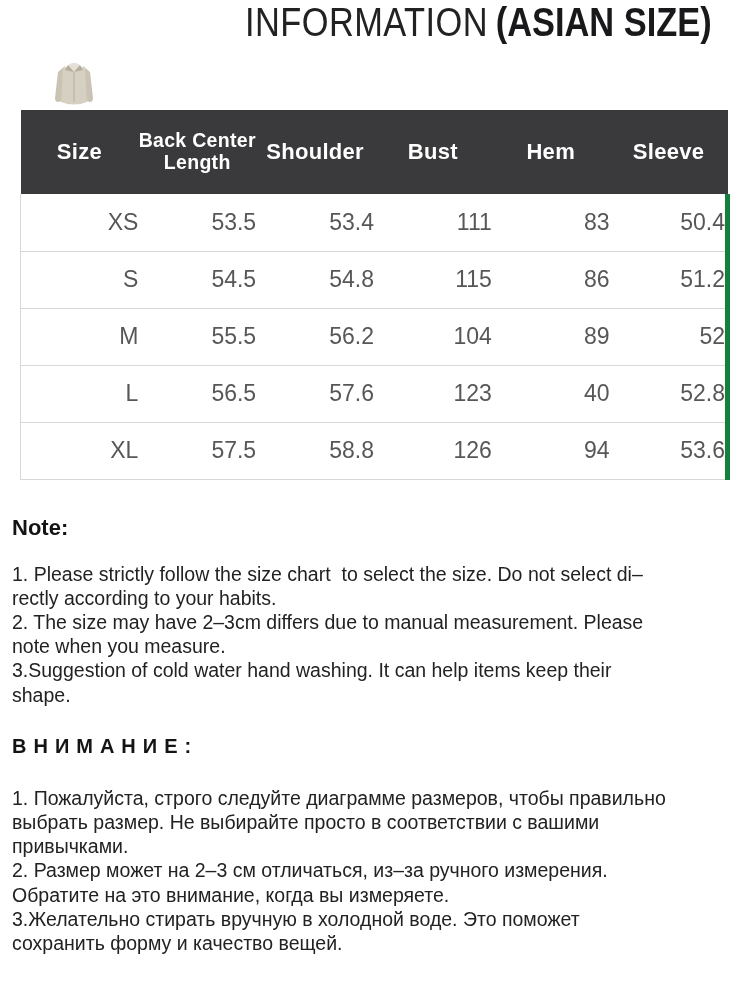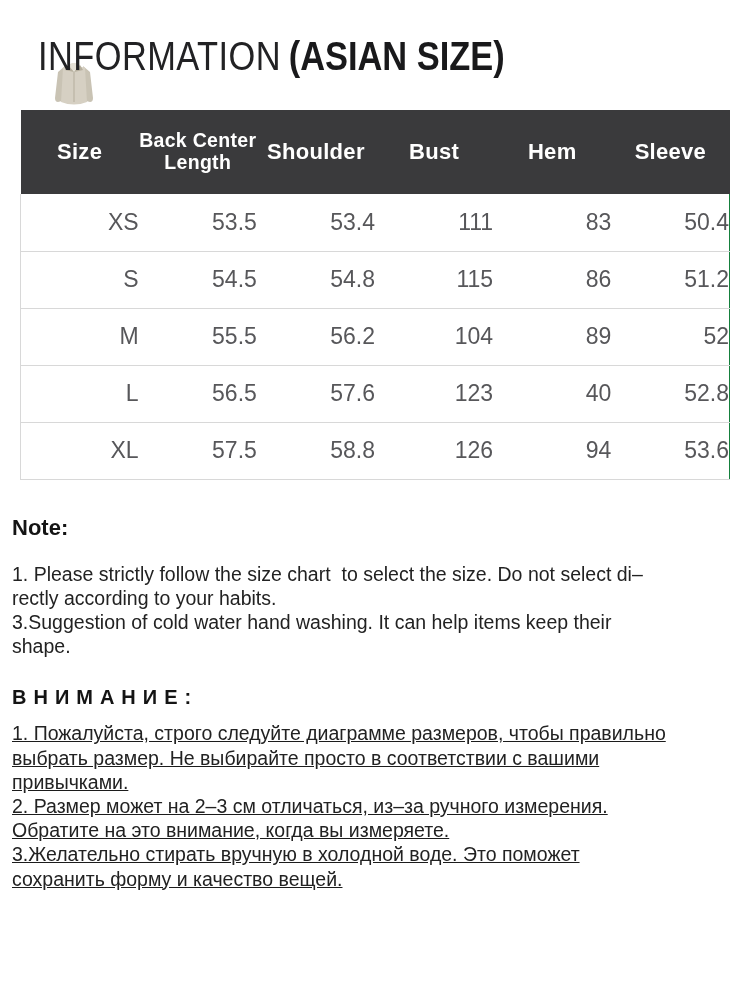--- a/index.html
+++ b/index.html
@@ -8,22 +8,21 @@
     width: 750px; height: 1000px;
     margin: 0 auto;
     font-family: "Liberation Sans", sans-serif;
     position: relative;
     overflow: hidden;
     color: #1c1c1c;
   }
 
   
   .title-wrap {
-    padding-top: 34px;
-    text-align: left;
+    text-align: right;
     position: relative;
     height: 78px;
   }
   h1.page-title {
     display: inline-block;
     font-size: 40px;
     line-height: 44px;
     white-space: nowrap;
     transform: scaleX(0.86);
     transform-origin: 50% 50%;
@@ -63,21 +62,21 @@
   table.size-table tbody td {
     height: 57px;
     text-align: right;
     vertical-align: middle;
     font-size: 23px;
     color: #57575a;
     background: #ffffff;
     border-bottom: 1px solid #d8d8d8;
   }
   table.size-table tbody td:first-child { border-left: 1px solid #d8d8d8; }
-  table.size-table tbody td:last-child  { border-right: 1px solid #15803d; }
+  table.size-table tbody td:last-child  { border-right: 5px solid #15803d; }
 
   
   .content { padding: 0 12px; }
   .note-heading {
     margin-top: 35px;
     font-size: 22px;
     font-weight: 700;
     color: #141414;
     line-height: 26px;
   }
@@ -90,21 +89,21 @@
     font-weight: 400;
   }
   .attention-heading {
     margin-top: 27px;
     font-size: 20px;
     font-weight: 700;
     letter-spacing: 7px;
     color: #141414;
     line-height: 24px;
   }
-  .attention-block { margin-top: 12px; text-decoration: underline; }
+  .attention-block { margin-top: 28px; }
 </style>
 </head>
 <body>
 
 <div class="title-wrap">
   <svg class="product-thumb" viewBox="0 0 42 52" xmlns="http://www.w3.org/2000/svg">
 
     <path d="M12 8 L5 14 L2 40 Q2 44 5 44 L9 43 L10 26 Z" fill="#c9c3b4"></path>
     <path d="M30 8 L37 14 L40 40 Q40 44 37 44 L33 43 L32 26 Z" fill="#c9c3b4"></path>
     <path d="M10 10 Q21 5 32 10 L34 44 Q21 49 8 44 Z" fill="#d6d0c3"></path>
@@ -170,20 +169,22 @@
         <td>53.6</td>
       </tr>
     </tbody>
 </table>
 
 <div class="content">
   <div class="note-heading">Note:</div>
   <div class="para-block">
     <p>1. Please strictly follow the size chart  to select the size. Do not select di–
 rectly according to your habits.</p>
+    <p>2. The size may have 2–3cm differs due to manual measurement. Please
+note when you measure.</p>
     <p>3.Suggestion of cold water hand washing. It can help items keep their
 shape.</p>
   </div>
 
   <div class="attention-heading">ВНИМАНИЕ:</div>
   <div class="para-block attention-block">
     <p>1. Пожалуйста, строго следуйте диаграмме размеров, чтобы правильно
 выбрать размер. Не выбирайте просто в соответствии с вашими
 привычками.</p>
     <p>2. Размер может на 2–3 см отличаться, из–за ручного измерения.

